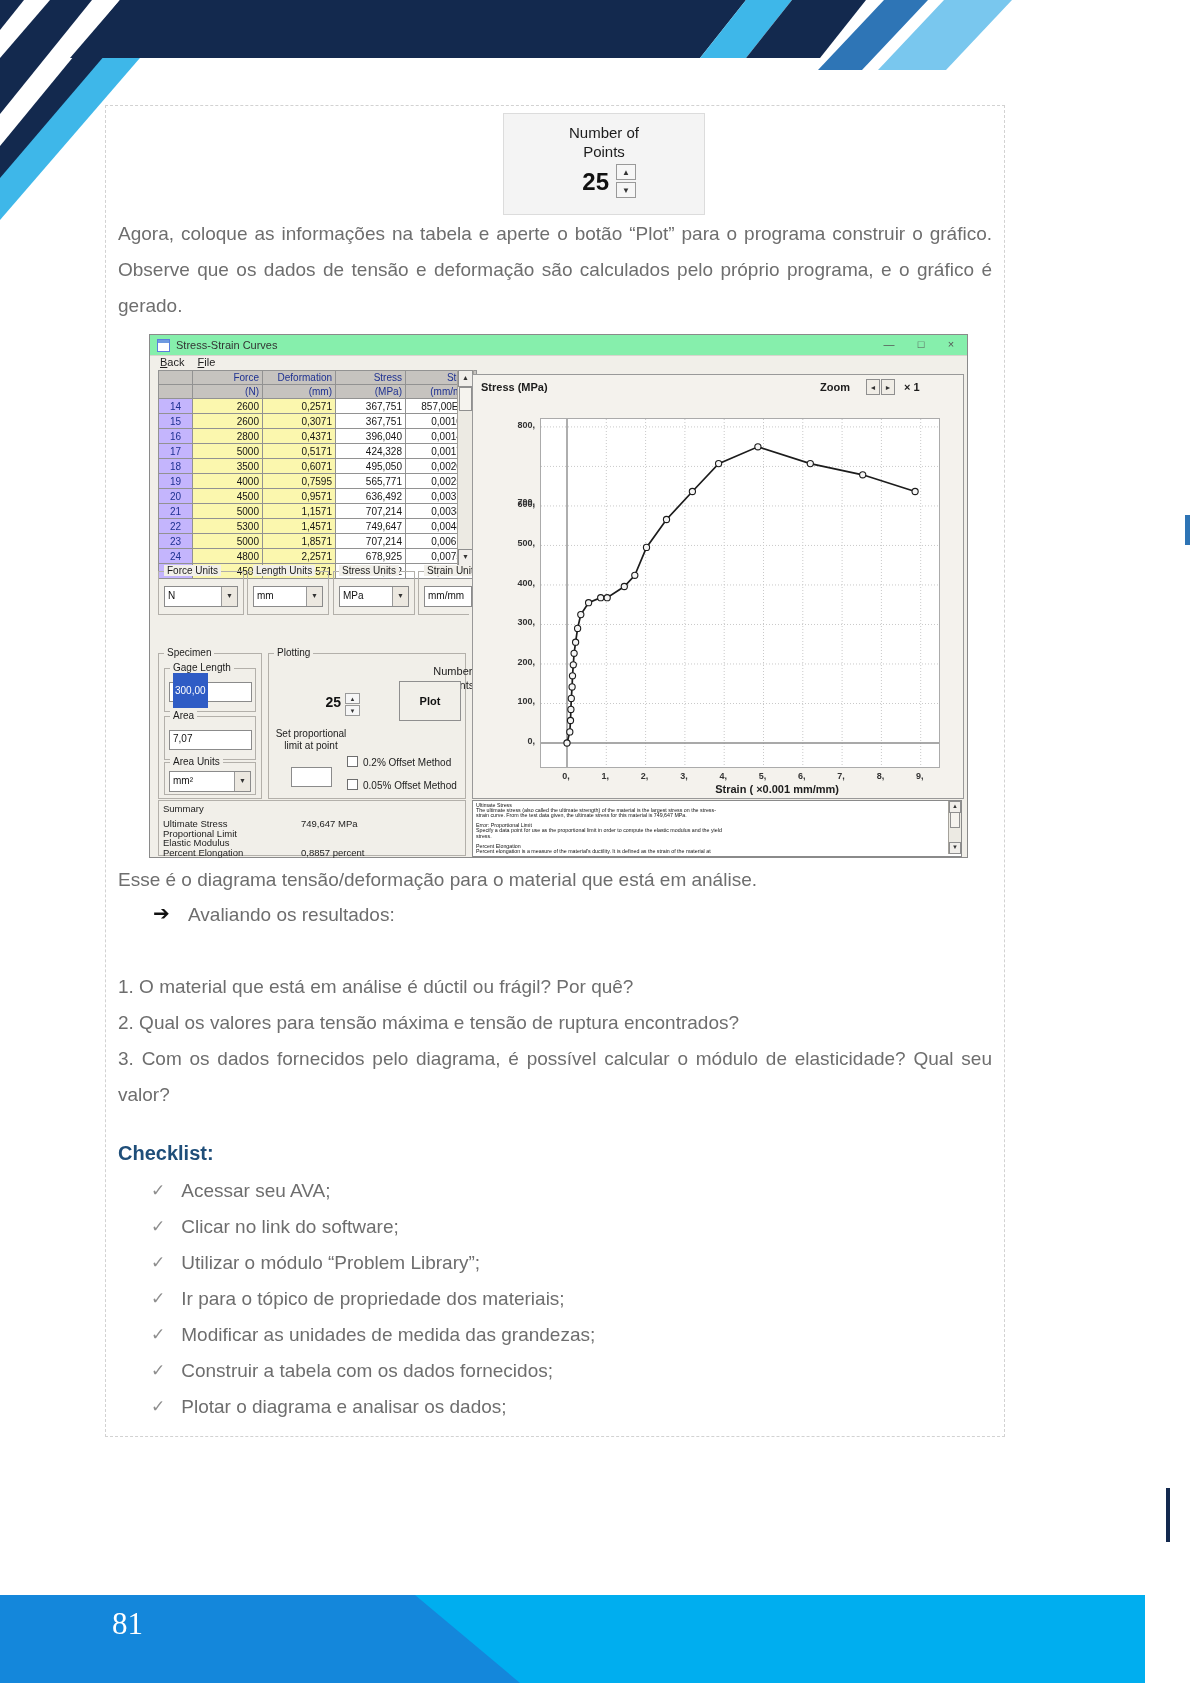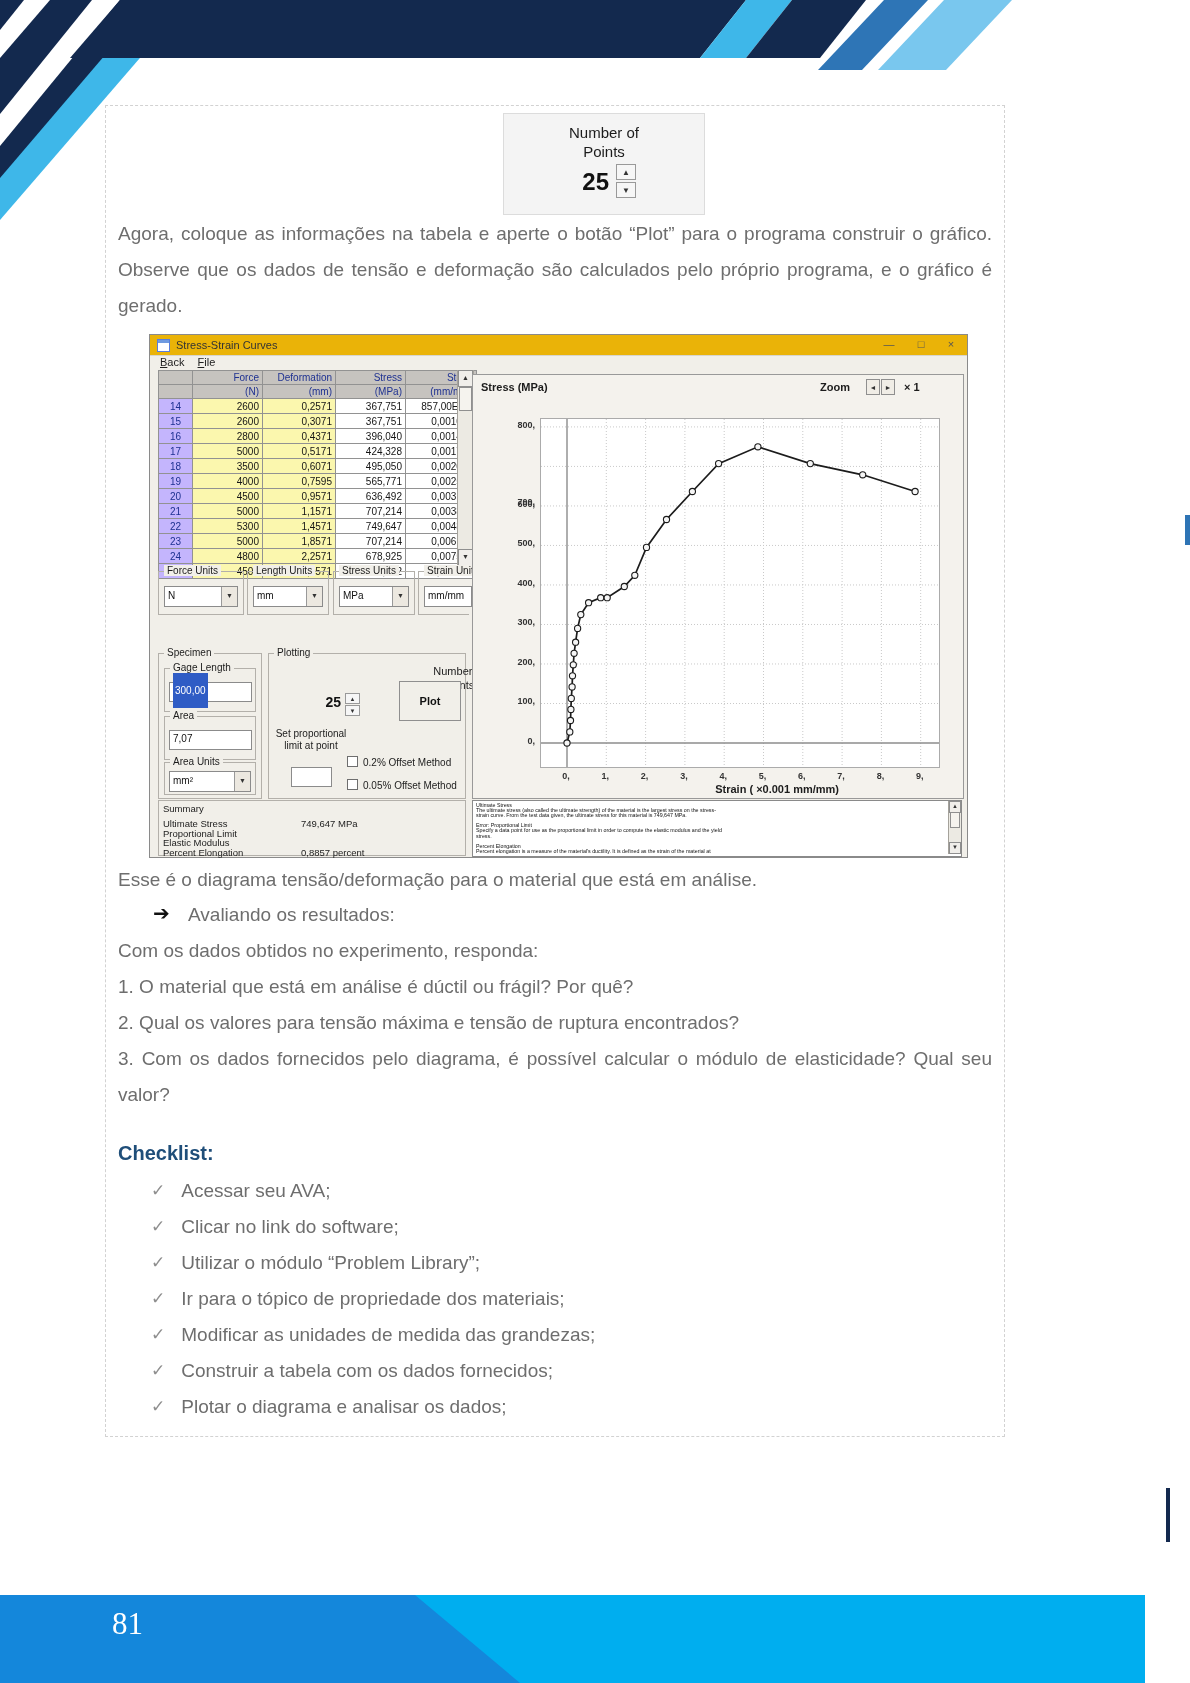--- a/index.html
+++ b/index.html
@@ -18,21 +18,21 @@
       border:1px solid #dcdcdc;}
   .pw-label{position:absolute;top:9px;left:45px;width:110px;text-align:center;font-size:15px;
             color:#1c1c1c;line-height:19px;}
   .pw-value{position:absolute;top:54px;left:55px;width:50px;text-align:right;font-size:24px;
             font-weight:bold;color:#111;}
   .pw-sp{position:absolute;left:112px;width:20px;height:16px;background:#f6f6f6;border:1px solid #999;
          font-size:8px;text-align:center;line-height:15px;color:#333;padding:0;}
   
   .win{position:absolute;left:43px;top:228px;width:817px;height:522px;background:#f1efe9;
        border:1px solid #8a8a8a;font-size:11px;color:#1c1c1c;}
-  .titlebar{position:absolute;left:0;top:0;right:0;height:20px;background:#eab308;
+  .titlebar{position:absolute;left:0;top:0;right:0;height:20px;background:#86efac;
             border-bottom:1px solid #d8d5cd;}
   .win-icon{position:absolute;left:7px;top:4px;width:11px;height:11px;border:1px solid #5a7edc;
             background:#fff;}
   .win-icon:before{content:"";position:absolute;left:0;top:0;right:0;height:3px;background:#6f9ae0;}
   .win-title{position:absolute;left:26px;top:4px;font-size:11px;color:#333;}
   .win-btn{position:absolute;top:3px;width:22px;text-align:center;font-size:11px;color:#555;cursor:default;}
   .menubar{position:absolute;left:0;top:21px;right:0;height:14px;}
   .menu-item{display:inline-block;margin-left:10px;font-size:11px;color:#222;}
   .menu-item::first-letter{text-decoration:underline;}
   
@@ -418,21 +418,20 @@
           <div class="sb-btn" style="top:0;height:10px;line-height:9px;font-size:6px;">▲</div>
           <div class="sb-thumb" style="top:11px;height:14px;"></div>
           <div class="sb-btn" style="bottom:0;height:10px;line-height:9px;font-size:6px;">▼</div>
         </div>
       </div>
     </div>
 
     <p class="doc-p" style="top:756px;">Esse é o diagrama tensão/deformação para o material que está em análise.</p>
     <span class="bullet-arrow" style="top:795px;">➔</span>
     <p class="doc-p" style="top:791px;left:82px;width:800px;">Avaliando os resultados:</p>
-    <p class="doc-p" style="top:827px;">Com os dados obtidos no experimento, responda:</p>
     <p class="doc-p" style="top:863px;">1. O material que está em análise é dúctil ou frágil? Por quê?</p>
     <p class="doc-p" style="top:899px;">2. Qual os valores para tensão máxima e tensão de ruptura encontrados?</p>
     <p class="doc-p" style="top:935px;">3. Com os dados fornecidos pelo diagrama, é possível calcular o módulo de elasticidade? Qual seu valor?</p>
     <h3 class="checklist-title" style="top:1036px;">Checklist:</h3>
     <ul class="checklist">
         <li>
           <span class="check">✓</span>
           <span class="citem">Acessar seu AVA;</span>
         </li>
         <li>

